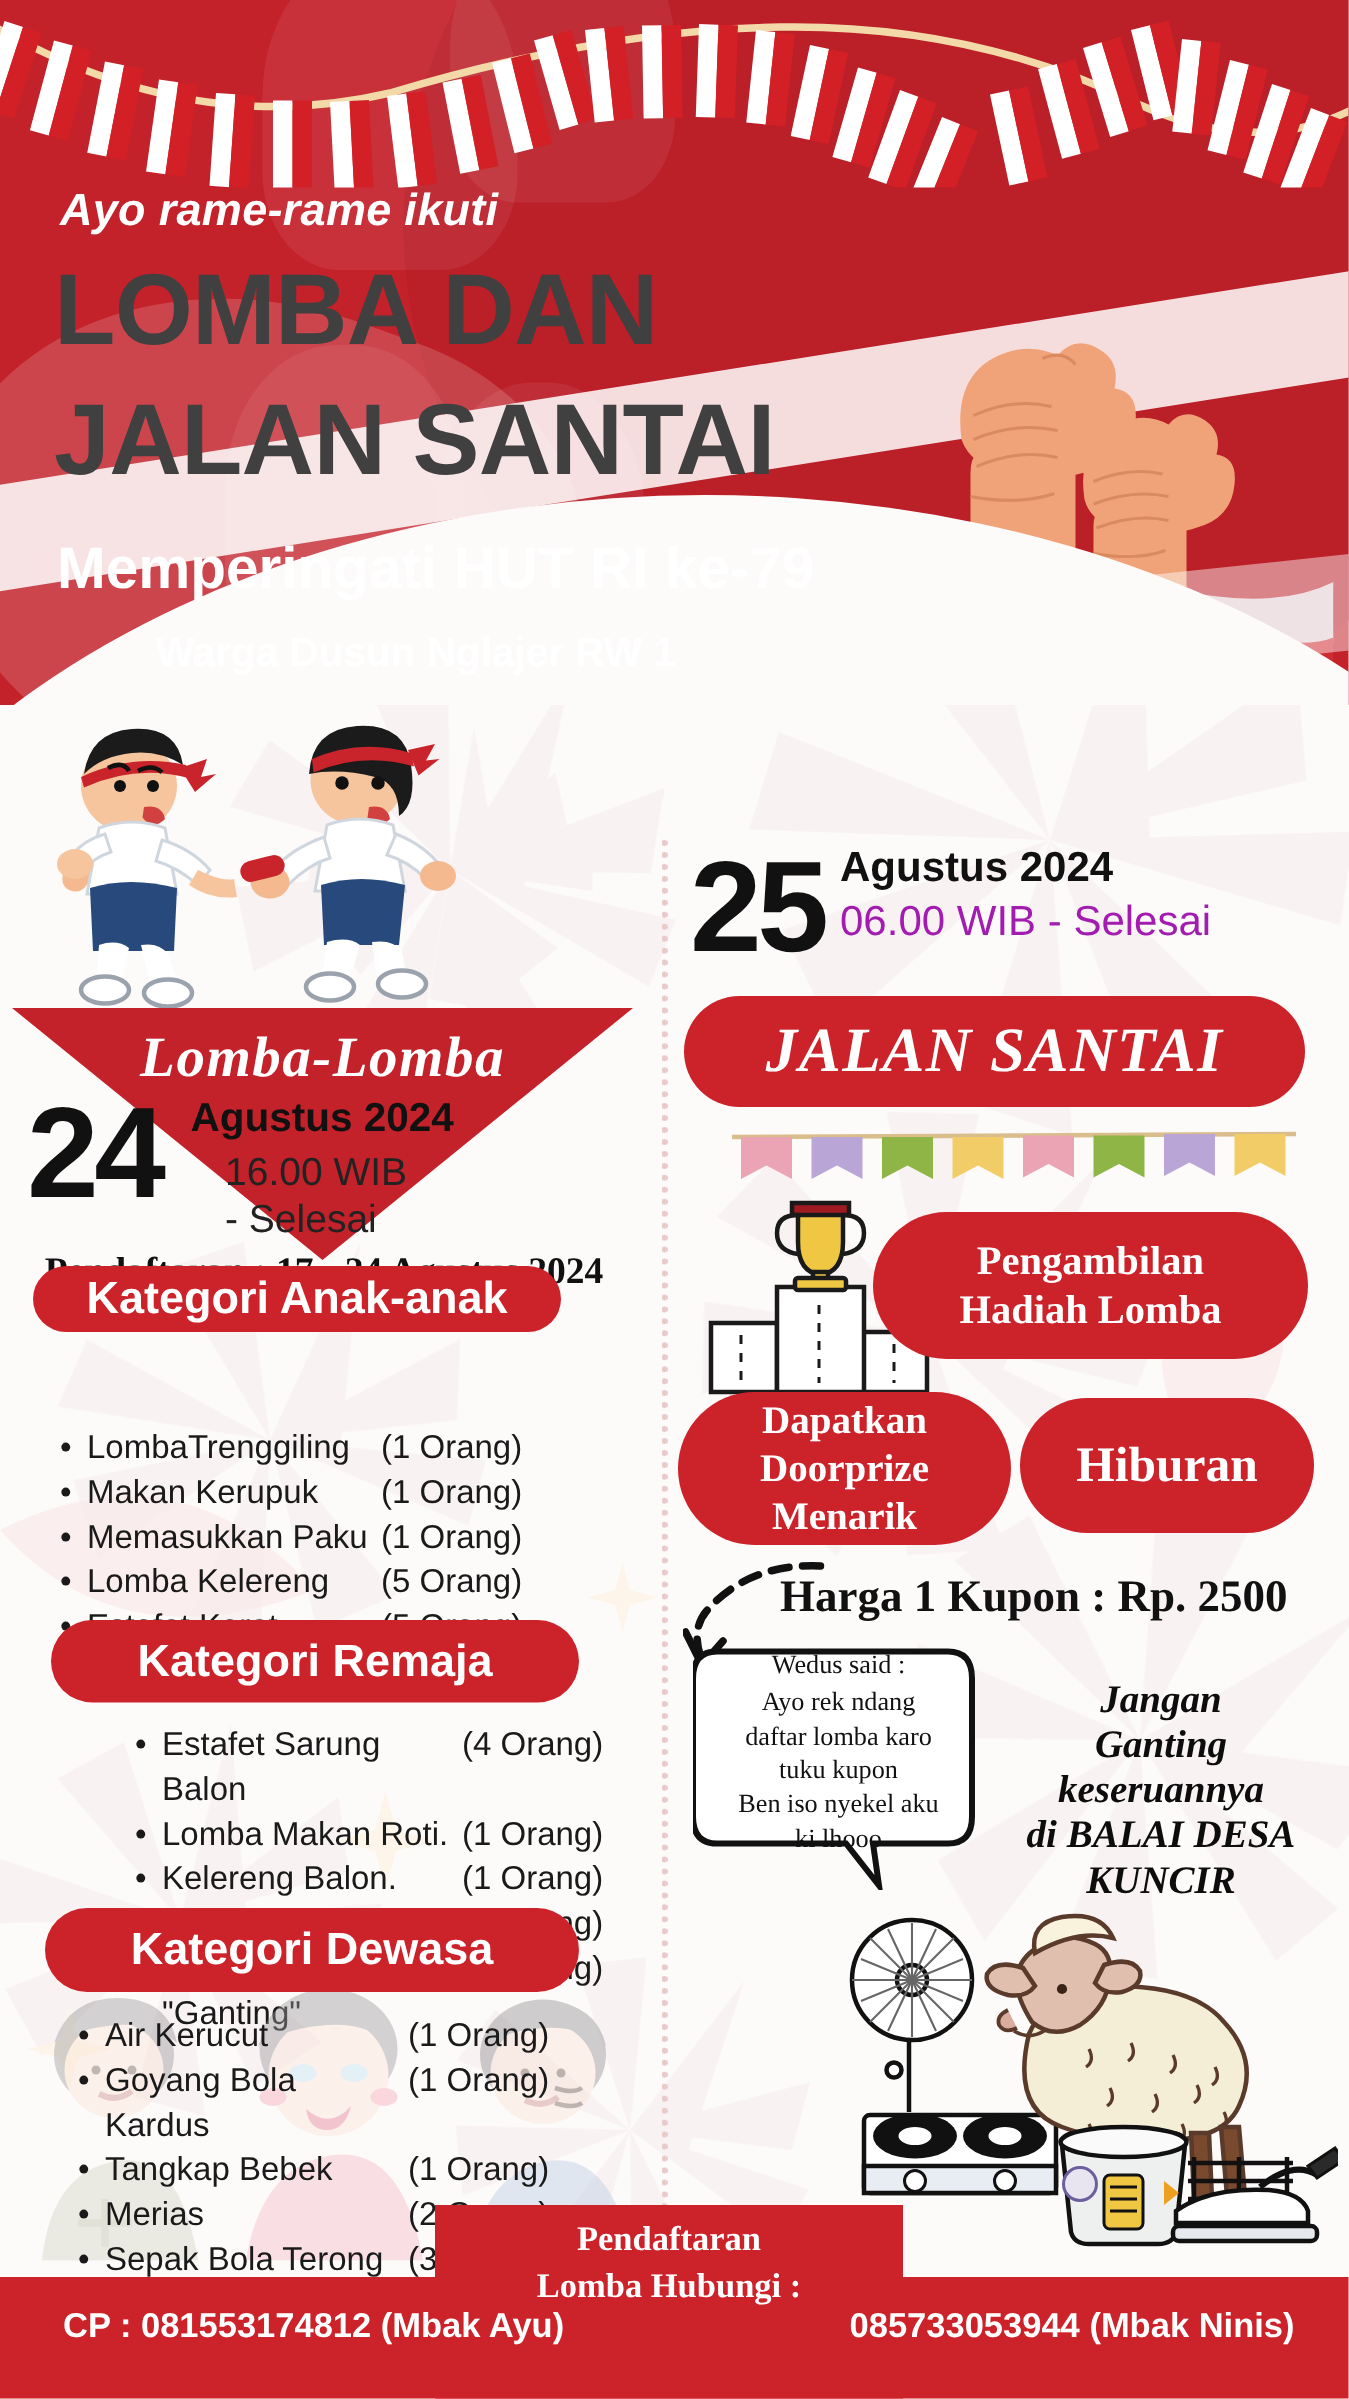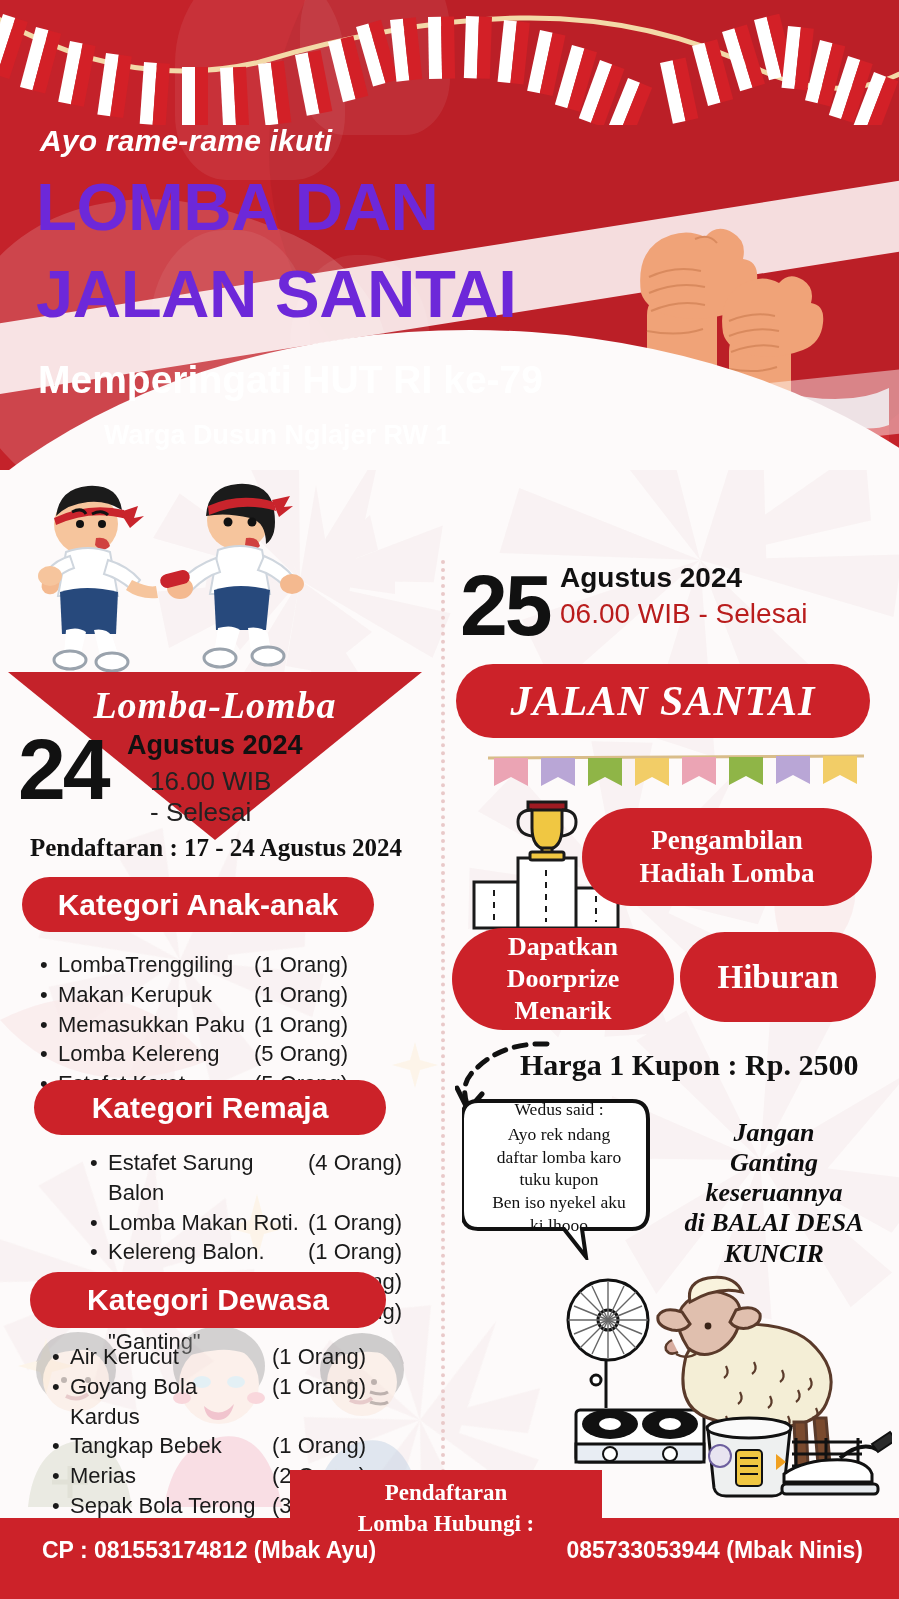--- a/index.html
+++ b/index.html
@@ -70,21 +70,21 @@
   .fists { position:absolute; right:10px; top:165px; width:300px; height:310px; }
 
   
   .kicker {
     position:absolute; left:40px; top:124px;
     color:#fff; font-size:30px; font-weight:bold; font-style:italic;
     letter-spacing:.2px;
   }
   .title1, .title2 {
     position:absolute; left:36px;
-    color:#6d28d9; font-weight:bold;
+    color:#404040; font-weight:bold;
     font-size:67px; line-height:.96; letter-spacing:-.5px;
   }
   .title1 { top:175px; }
   .title2 { top:262px; }
   .subtitle {
     position:absolute; left:38px; top:358px;
     color:#fff; font-size:39px; font-weight:bold;text-align:center;
   }
   .orgline {
     position:absolute; left:104px; top:420px;
@@ -135,21 +135,21 @@
 
   .pill {
     position:absolute;
     background:#cc2229;
     color:#fff;
     border-radius:40px;
     text-align:center;
     font-weight:bold;
     display:flex; align-items:center; justify-content:center;
   }
-  .pill-anak { left:22px; top:877px; width:352px; height:55px; font-size:30px; }
+  .pill-anak { left:22px; top:844px; width:352px; height:44px; font-size:30px; }
   .pill-remaja { left:34px; top:1080px; width:352px; height:55px; font-size:30px; }
   .pill-dewasa { left:30px; top:1272px; width:356px; height:56px; font-size:30px; }
 
   .lst {
     position:absolute;
     font-size:22px; color:#1a1a1a; line-height:1.355;
   }
   .lst-anak { left:40px; top:950px; width:340px; }
   .lst-remaja { left:90px; top:1148px; width:340px; }
   .lst-dewasa { left:52px; top:1342px; width:360px; }
@@ -166,21 +166,21 @@
     position:absolute; left:460px; top:562px;
     font-size:86px; font-weight:bold; color:#111; line-height:1;
     letter-spacing:-3px;
   }
   .r-date {
     position:absolute; left:560px; top:562px;
     font-size:28px; font-weight:bold; color:#111;
   }
   .r-time {
     position:absolute; left:560px; top:598px;
-    font-size:28px; color:#b91c1c;
+    font-size:28px; color:#a21caf;
   }
   .js-pill {
     position:absolute; left:456px; top:664px; width:414px; height:74px;
     background:#cc2229; border-radius:40px;
     display:flex; align-items:center; justify-content:center;
     color:#fff; font-size:42px; font-weight:bold; font-style:italic;
     font-family:"Liberation Serif", serif;
     letter-spacing:1px;
   }
   .pennants { position:absolute; left:486px; top:748px; width:380px; height:52px; }

